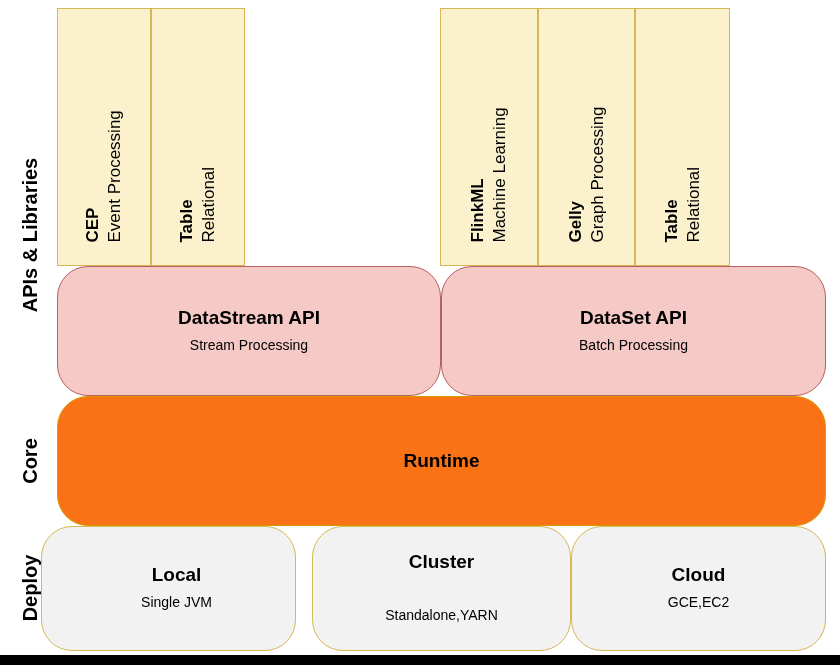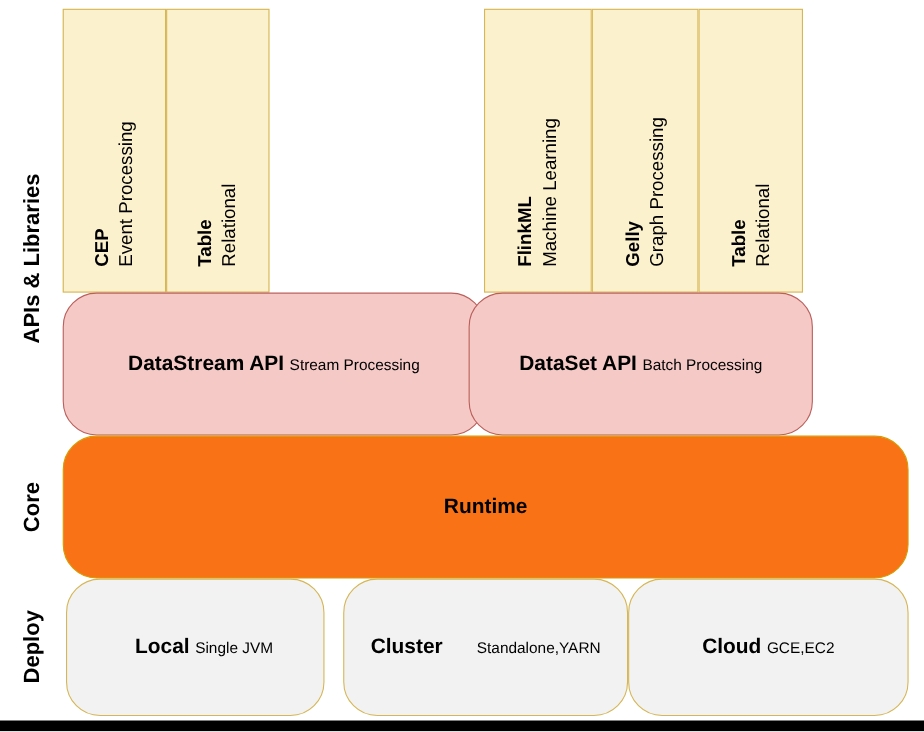--- a/index.html
+++ b/index.html
@@ -42,21 +42,21 @@
     text-align: left;
     padding-left: 12px;
   }
   .lib-title { font-weight: bold; font-size: 17px; line-height: 22px; }
   .lib-sub   { font-size: 17px; line-height: 22px; }
 
   
   .h-box {
     position: absolute;
     display: flex;
-    flex-direction: row;
+    flex-direction: column;
     align-items: center;
     justify-content: center;
     gap: 5px;
     text-align: center;
     border-radius: 31px;
   }
   .h-title { font-weight: bold; font-size: 19px; line-height: 22px; }
   .h-sub   { font-size: 14px; line-height: 22px; }
 
   .api-box {
@@ -129,30 +129,30 @@
       <div class="lib-title">Table</div>
       <div class="lib-sub">Relational</div>
     </div>
   </div>
 
   <div class="h-box api-box" style="left:57px; width:384px;">
     <div class="h-title">DataStream API</div>
     <div class="h-sub">Stream Processing</div>
   </div>
 
-  <div class="h-box api-box" style="left:426px; width:313px;">
+  <div class="h-box api-box" style="left:441px; width:385px;">
     <div class="h-title">DataSet API</div>
     <div class="h-sub">Batch Processing</div>
   </div>
 
   <div class="h-box runtime-box" style="left:57px; width:769px;">
     <div class="h-title">Runtime</div>
   </div>
 
-  <div class="h-box deploy-box" style="left:60px; width:235px;padding-left:16px;">
+  <div class="h-box deploy-box" style="left:41px; width:255px;padding-left:16px;">
     <div class="h-title">Local</div>
     <div class="h-sub">Single JVM</div>
   </div>
 
   <div class="h-box deploy-box" style="left:312px; width:259px;gap:31px;">
     <div class="h-title">Cluster</div>
     <div class="h-sub">Standalone,YARN</div>
   </div>
 
   <div class="h-box deploy-box" style="left:571px; width:255px;align-items:center;">

